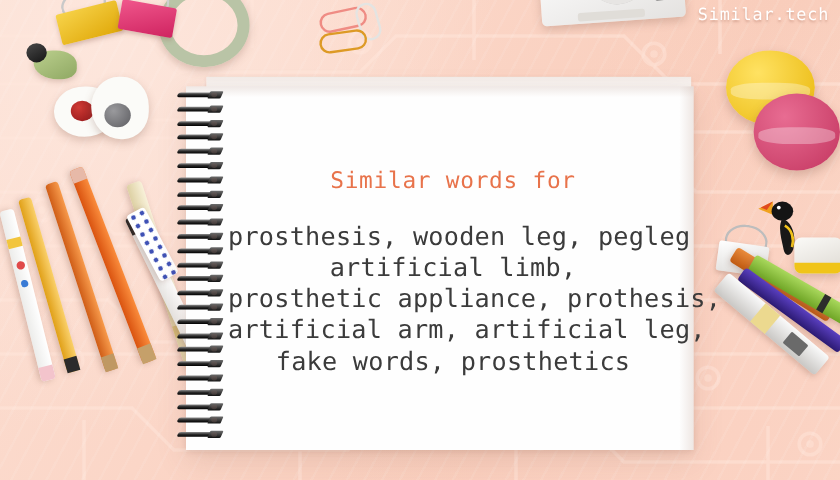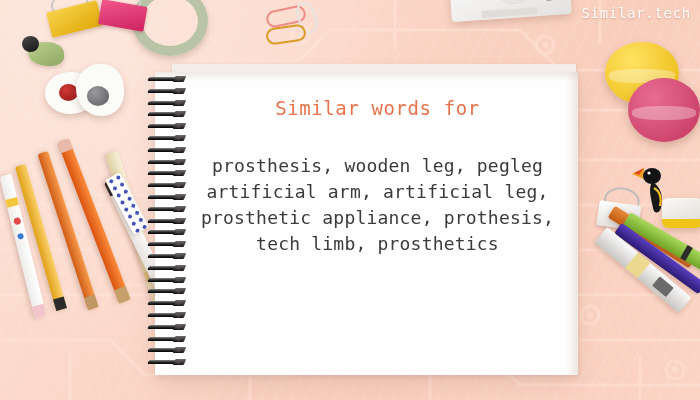--- a/index.html
+++ b/index.html
@@ -131,33 +131,34 @@
     top: 95px;
     width: 375px;
     text-align: center;
   }
   .kicker {
     color: #e8734b;
     font-size: 19px;
     letter-spacing: .6px;
     line-height: 26px;
     white-space: nowrap;
+    margin-top: 43px;
   }
   .headword {
     color: #e8724a;
     font-size: 24px;
     letter-spacing: .5px;
     line-height: 34px;
     margin-top: 3px;
     white-space: nowrap;
   }
   .synonyms {
-    margin-top: 32px;
+    margin-top: 20px;
     color: #3b3b3b;
-    font-size: 18px;
+    font-size: 21px;
     line-height: 26px;
     letter-spacing: .2px;
   }
   .synonyms div { white-space: nowrap; }
 
   
   .watermark {
     position: absolute;
     right: 9px;
     top: 5px;
@@ -499,21 +500,22 @@
       <div class="ring" style="top: 283.2px;">
         <div class="wire"></div>
         <div class="hole"></div>
       </div>
     </div>
 
   <div class="page-text">
     <div class="kicker">Similar words for</div>
     <div class="synonyms" id="synonym-list">
         <div>prosthesis, wooden leg, pegleg</div>
+        <div>artificial limb,</div>
+        <div>prosthetic appliance, prothesis,</div>
         <div>artificial arm, artificial leg,</div>
-        <div>prosthetic appliance, prothesis,</div>
-        <div>tech limb, prosthetics</div>
+        <div>fake words, prosthetics</div>
       </div>
   </div>
 
   <div class="watermark">Similar.tech</div>
 
 </div>
 
 </body></html>

